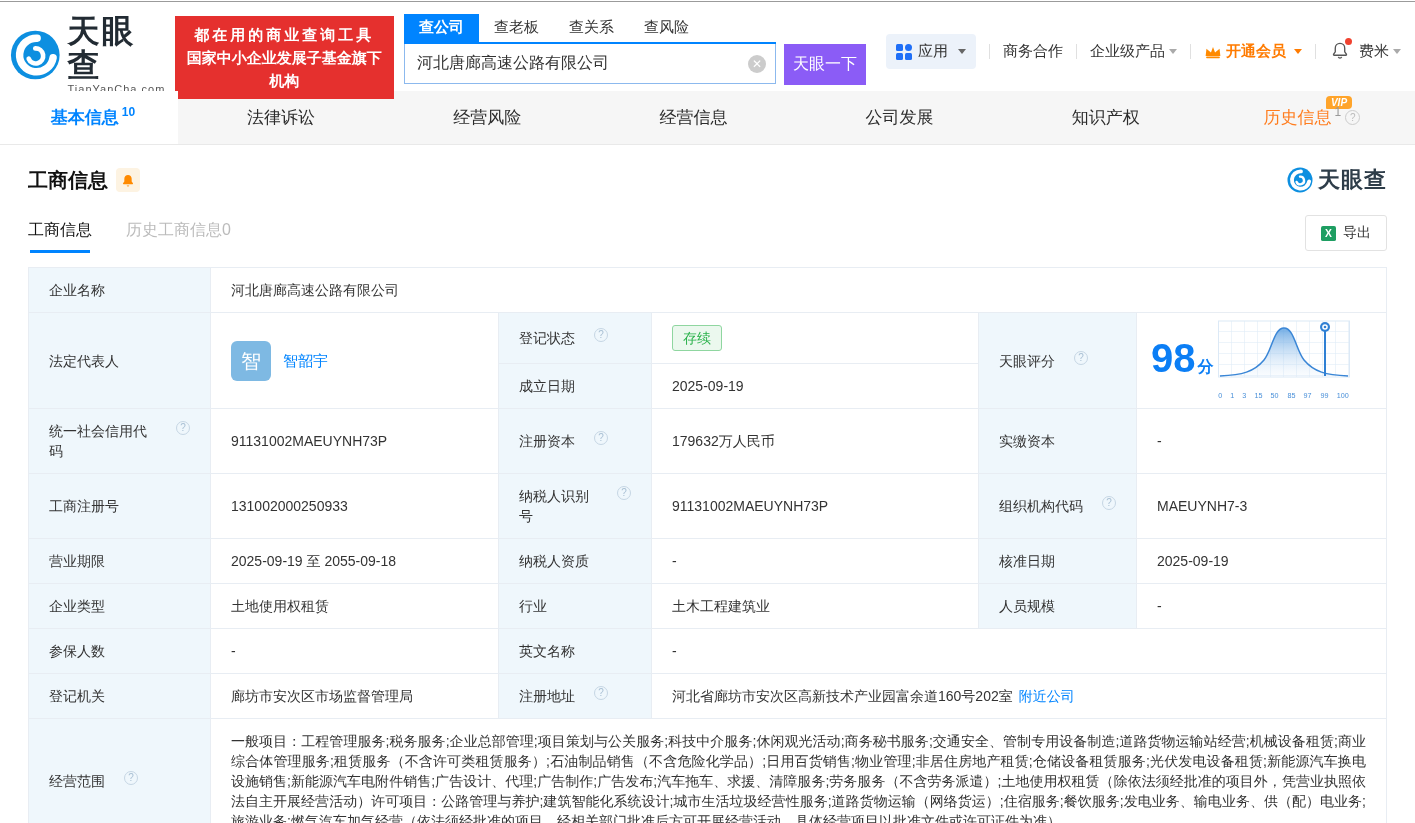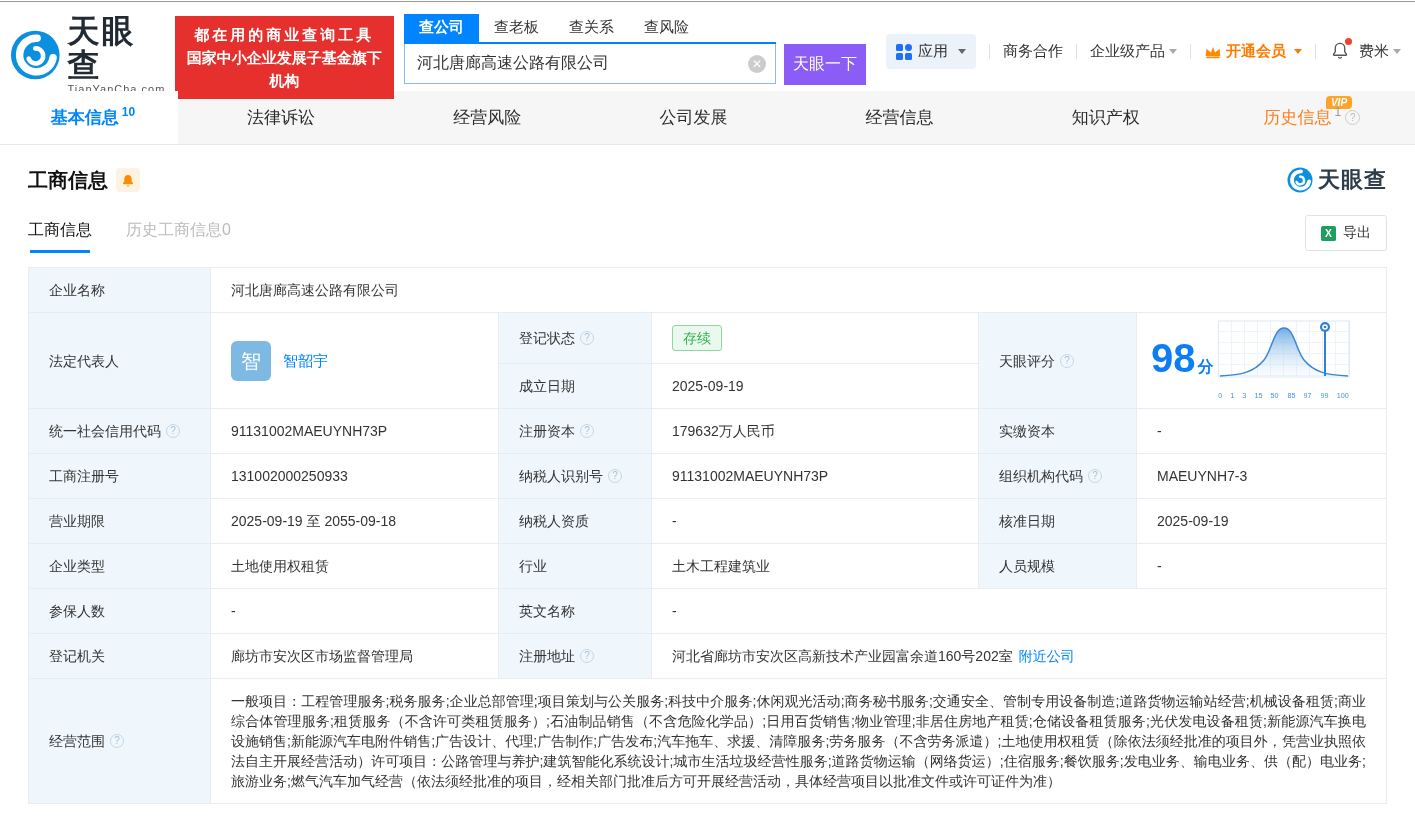--- a/index.html
+++ b/index.html
@@ -72,21 +72,21 @@
   .subtab { font-size:16px; color:#111; padding-bottom:12px; position:relative; cursor:pointer; margin-right:34px; }
   .subtab.active::after { content:''; position:absolute; left:2px; right:2px; bottom:0; height:3px; background:#0084ff; }
   .subtab.inactive { color:#bbb; }
   .export-btn { margin-left:auto; display:flex; align-items:center; gap:7px; border:1px solid #e2e2e2;
     border-radius:3px; background:#fff; padding:8px 15px; font-size:14px; color:#333; cursor:pointer; margin-bottom:6px; font-family:inherit; }
 
   
   .info-table { width:1359px; margin:10px 28px 0; border-collapse:collapse; table-layout:fixed; }
   .info-table td { border:1px solid #e8edf3; font-size:14px; color:#333; padding:12px 20px; line-height:20px; vertical-align:middle; }
   .info-table td.lbl { background:#eff7fc; }
-  .lbl-inner { display:inline-flex; align-items:center; }
+  .lbl-inner { display:inline-flex; align-items:flex-start;gap:14px; }
   .help { display:inline-flex; align-items:center; justify-content:center; width:14px; height:14px;
     border:1px solid #c6d6e4; border-radius:50%; color:#a9c0d4; font-size:10px; margin-left:5px; cursor:pointer; flex:none; }
   .rep { display:flex; align-items:center; gap:12px; }
   .avatar { width:40px; height:40px; background:#7eb9e3; color:#fff; border-radius:6px; font-size:20px;
     display:flex; align-items:center; justify-content:center; cursor:pointer; flex:none; }
   .rep-name { font-size:15px; }
   .badge-green { display:inline-block; padding:2px 10px; font-size:14px; color:#2bb24c;
     background:#ebf8ee; border:1px solid #8fd6a0; border-radius:3px; }
   .score-cell { padding:6px 8px 2px 14px !important; }
   .score-flex { display:flex; align-items:center; gap:4px; }
@@ -184,24 +184,24 @@
     <span>基本信息</span>
     <span class="nav-sup">10</span>
   </div>
   <div class="nav-tab">
       <span>法律诉讼</span>
     </div>
   <div class="nav-tab">
       <span>经营风险</span>
     </div>
   <div class="nav-tab">
+      <span>经营信息</span>
+    </div>
+  <div class="nav-tab">
       <span>公司发展</span>
-    </div>
-  <div class="nav-tab">
-      <span>经营信息</span>
     </div>
   <div class="nav-tab">
       <span>知识产权</span>
     </div>
   <div class="nav-tab history">
     <span class="vip-badge">VIP</span>
     <span>历史信息</span>
     <span class="nav-sup">1</span>
     <span class="qmark">?</span>
   </div>

